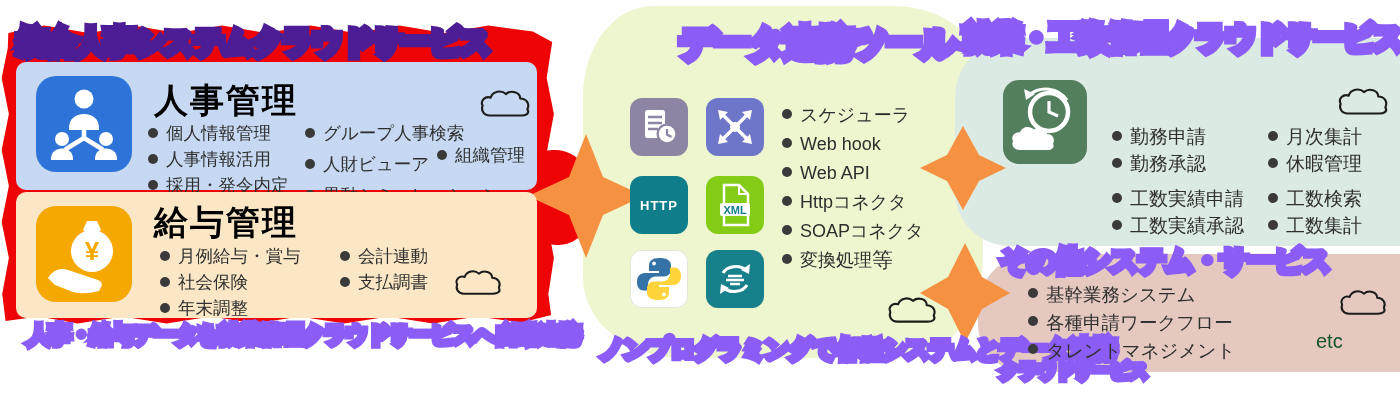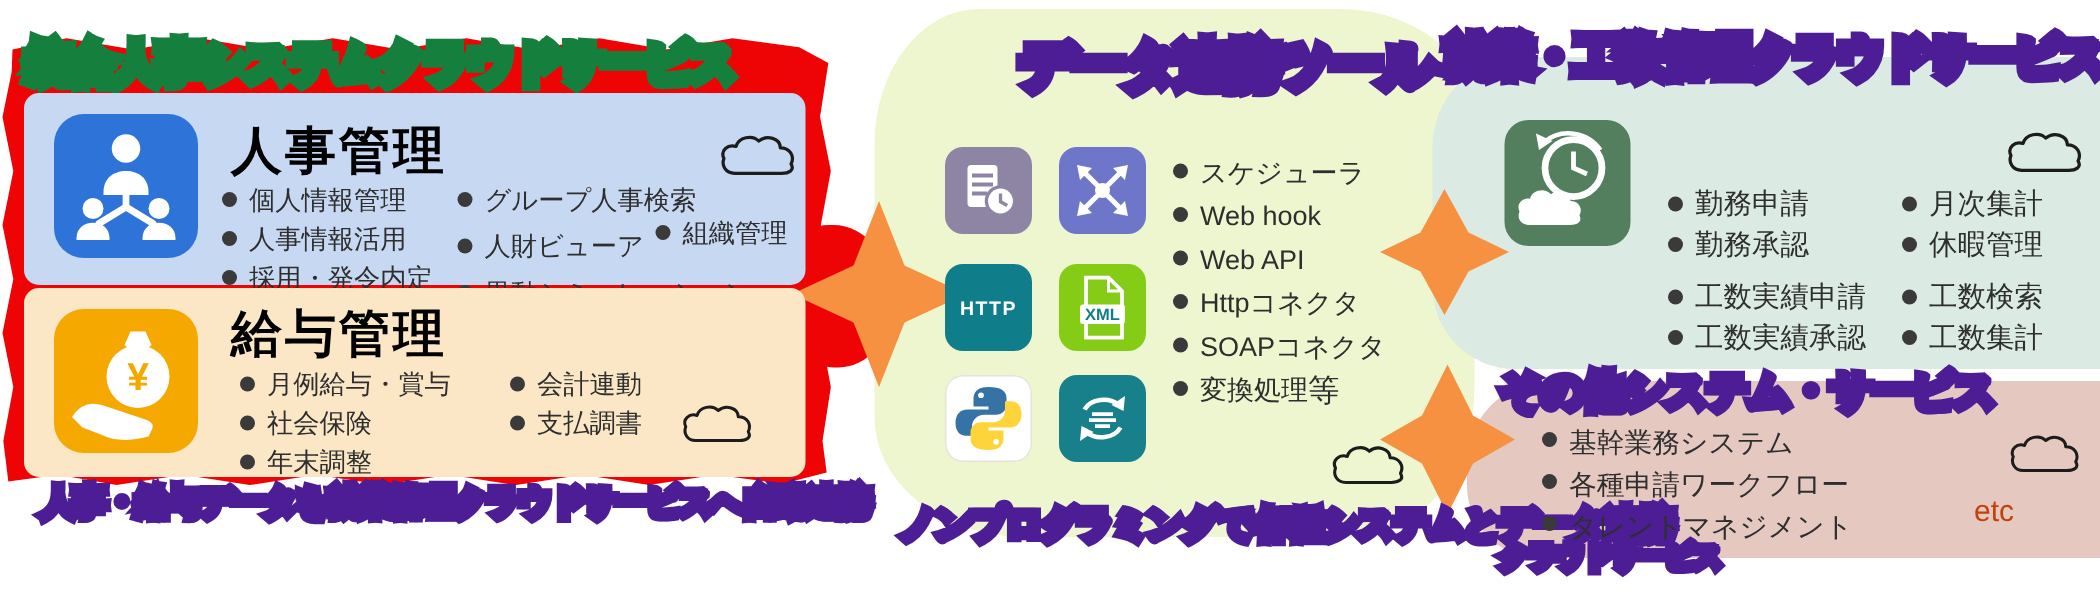--- a/index.html
+++ b/index.html
@@ -20,35 +20,35 @@
   .panel{position:absolute;border-radius:10px;}
   .panel.blue{left:16px;top:62px;width:521px;height:128px;background:#c7d9f2;}
   .panel.cream{left:16px;top:192px;width:521px;height:126px;background:#fbe7c6;}
 
   
   .blob{font-weight:bold;letter-spacing:-1px;
     -webkit-text-stroke:7px currentColor;
     text-shadow:2px 2px 0 currentColor,-2px 2px 0 currentColor,2px -2px 0 currentColor,-2px -2px 0 currentColor,
                 0 3px 0 currentColor,0 -3px 0 currentColor,3px 0 0 currentColor,-3px 0 0 currentColor;}
   .blob.big{-webkit-text-stroke-width:9px;}
-  .redink{color:#15803d;} .blackink{color:#4c1d95;}
+  .redink{color:#4c1d95;} .blackink{color:#8b5cf6;}
 
   
   .h1{font-size:34px;font-weight:600;color:#000000;letter-spacing:2px;}
   .li{display:flex;align-items:flex-start;gap:8px;font-size:17.5px;color:#2e2e2e;line-height:25px;}
   .li::before{content:"";flex:none;width:10px;height:10px;border-radius:50%;background:#3a3a3a;margin-top:7px;}
   .col{position:absolute;display:flex;flex-direction:column;}
   .mintcol .li{font-size:19px;line-height:26px;}
   .pinkcol .li{font-size:18.5px;line-height:27px;}
   .feat .li{font-size:18px;line-height:27px;}
   .gap-after-2 .li:nth-child(2){margin-bottom:8px;}
 
   .icon{position:absolute;border-radius:16px;}
   svg{display:block;}
-  .etc{font-size:20px;color:#c2410c;}
+  .etc{font-size:20px;color:#14532d;}
 </style>
 </head>
 <body>
 
 <div class="stage">
 
   <div class="abs bg-red"></div>
   <div class="abs bg-red-bump"></div>
   <div class="abs bg-middle"></div>
   <div class="abs bg-mint"></div>

